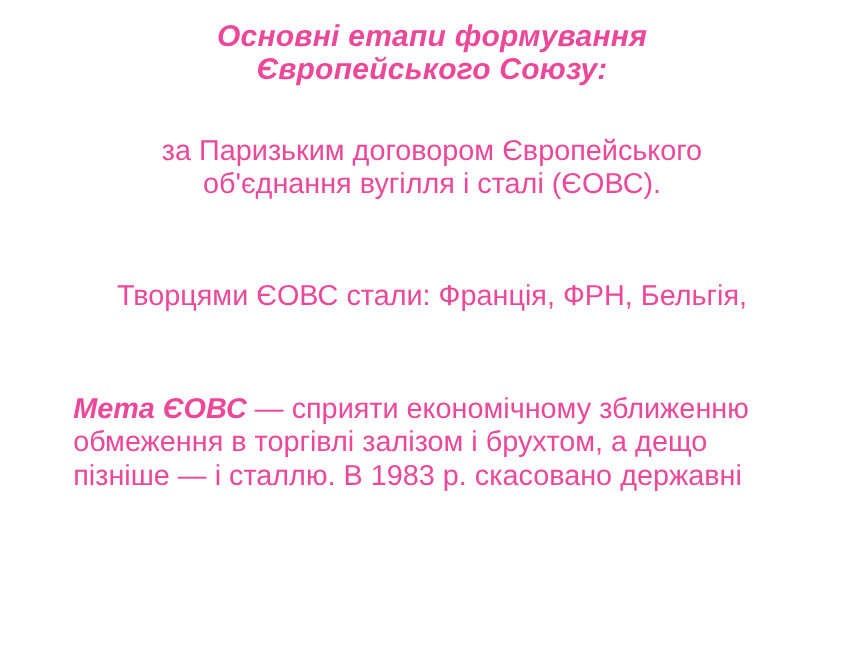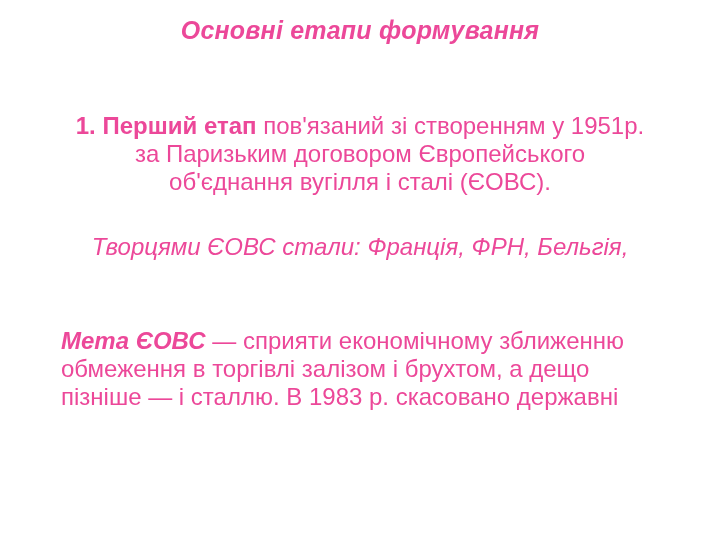--- a/index.html
+++ b/index.html
@@ -42,21 +42,20 @@
     top: 112px;
     left: 0;
     width: 720px;
     text-align: center;
   }
   .para-founders {
     top: 233px;
     left: 0;
     width: 720px;
     text-align: center;
-    font-style: italic;
   }
   .para-goal {
     top: 327px;
     left: 33px;
     width: 670px;
     text-align: left;
     margin-left: 28px;
   }
   .lead-bold {
     font-weight: bold;
@@ -66,24 +65,24 @@
     font-style: italic;
   }
 </style>
 </head>
 <body>
 
 <div class="slide">
 
   <h1 class="slide-title">
     <span class="line">Основні етапи формування</span>
+    <span class="line">Європейського Союзу:</span>
   </h1>
 
   <p class="para para-first-stage">
-    <span class="line"><span class="lead-bold">1. Перший етап</span><span> пов'язаний зі створенням у 1951р.</span></span>
     <span class="line">за Паризьким договором Європейського</span>
     <span class="line">об'єднання вугілля і сталі (ЄОВС).</span>
   </p>
 
   <p class="para para-founders">
     <span class="line">Творцями ЄОВС стали: Франція, ФРН, Бельгія,</span>
   </p>
 
   <p class="para para-goal">
     <span class="line"><span class="lead-bold-italic">Мета ЄОВС</span><span> — сприяти економічному зближенню</span></span>

